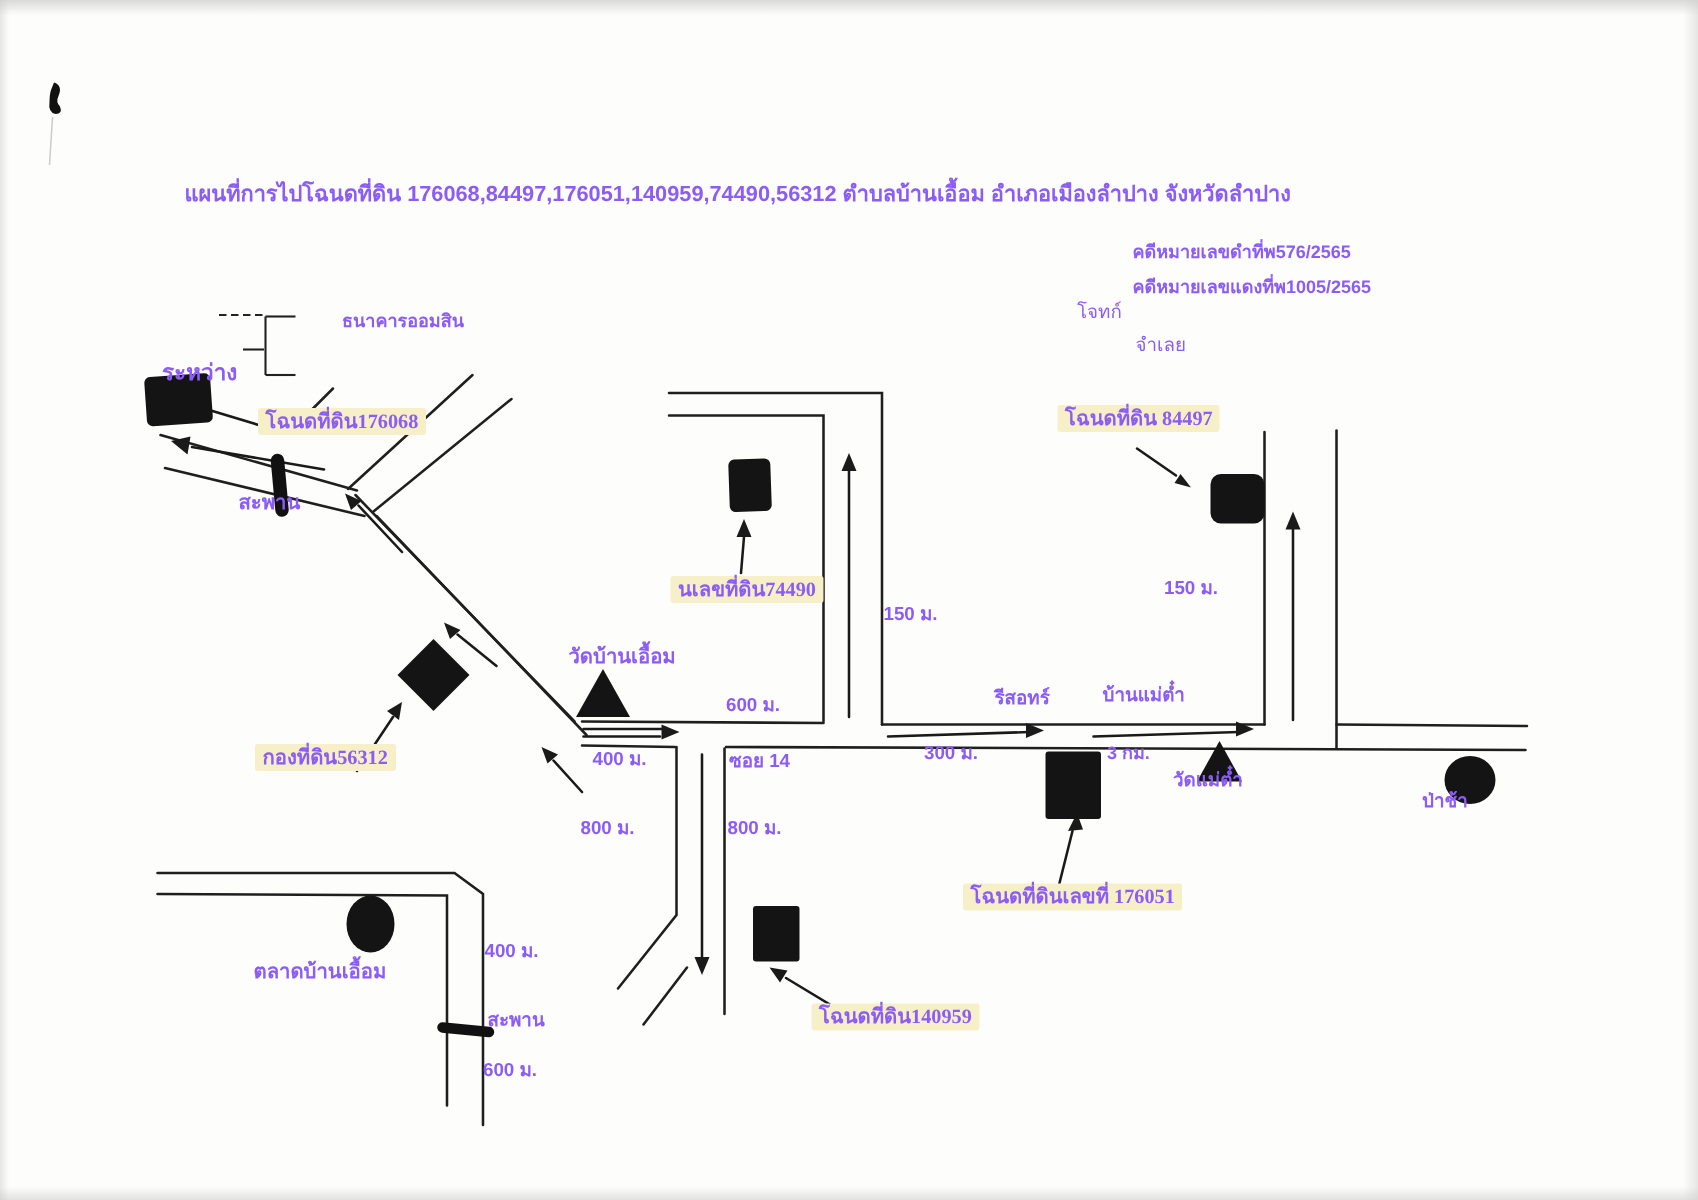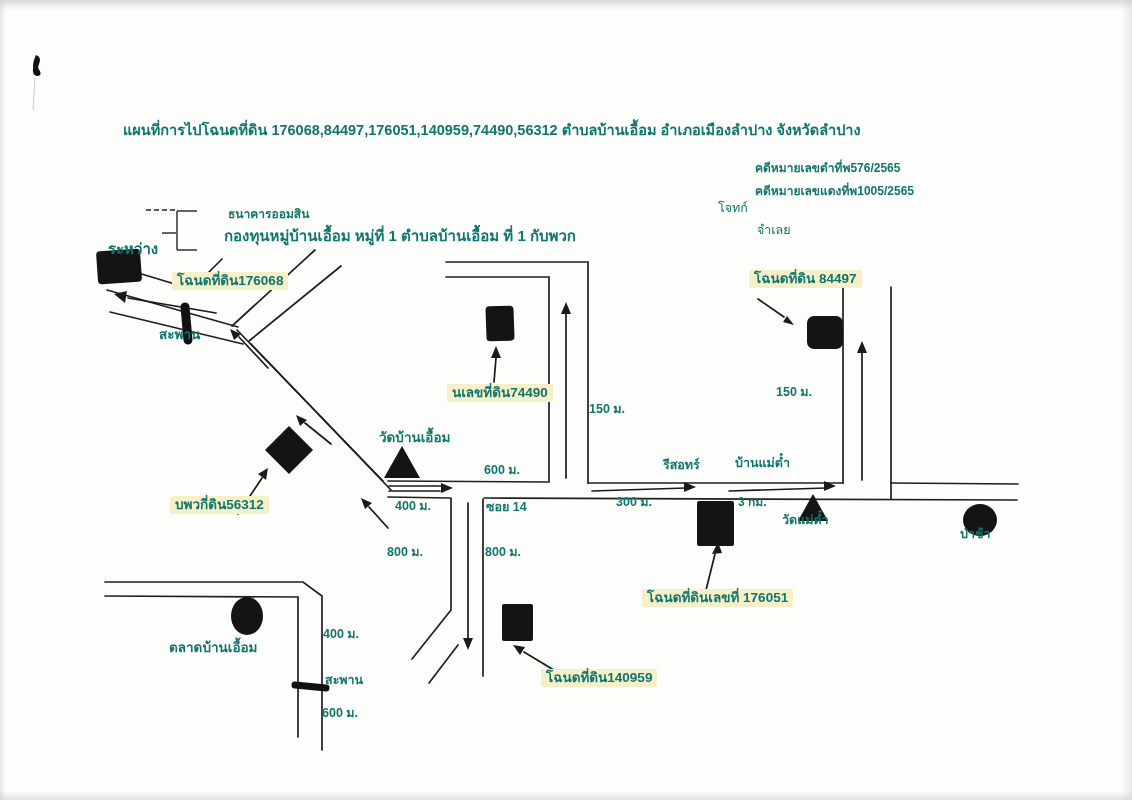--- a/index.html
+++ b/index.html
@@ -8,24 +8,24 @@
     position:relative;width:1132px;height:800px;overflow:hidden;
     background:#fdfdfb;
     font-family:"Liberation Sans", sans-serif;
   }
   .edge{position:absolute;pointer-events:none;}
   .edge.top{left:0;top:0;width:1132px;height:10px;background:linear-gradient(#bdbdbb,rgba(253,253,251,0));opacity:.55;}
   .edge.bottom{left:0;bottom:0;width:1132px;height:9px;background:linear-gradient(rgba(253,253,251,0),#c6c6c4);opacity:.5;}
   .edge.left{left:0;top:0;width:6px;height:800px;background:linear-gradient(90deg,#c9c9c7,rgba(253,253,251,0));opacity:.45;}
   .edge.right{right:0;top:0;width:10px;height:800px;background:linear-gradient(270deg,#cfcfcd,rgba(253,253,251,0));opacity:.5;}
   .lbl{
-    position:absolute;white-space:nowrap;color:#0f766e;font-weight:bold;
+    position:absolute;white-space:nowrap;color:#8b5cf6;font-weight:bold;
     line-height:1.15;letter-spacing:0;
   }
-  .hl{background:#f6efc8;padding:1px 5px;border-radius:2px;}
+  .hl{background:#f6efc8;padding:1px 5px;border-radius:2px;font-family:Liberation Serif, serif;}
   svg{position:absolute;left:0;top:0;}
   .rd{stroke:#1f1f1f;stroke-width:1.7;fill:none;stroke-linecap:round;}
   .ar{stroke:#1a1a1a;stroke-width:1.7;fill:none;stroke-linecap:round;}
   .ah{fill:#1a1a1a;stroke:none;}
   .blk{fill:#141414;stroke:none;}
 </style>
 </head>
 <body>
 
 <div class="page">
@@ -136,45 +136,44 @@
   </svg>
 
   <div class="lbl" style="left:123px;top:122px;font-size:14.5px;">แผนที่การไปโฉนดที่ดิน 176068,84497,176051,140959,74490,56312  ตำบลบ้านเอื้อม อำเภอเมืองลำปาง   จังหวัดลำปาง</div>
 
   <div class="lbl" style="left:755px;top:162px;font-size:12px;">คดีหมายเลขดำที่พ576/2565</div>
   <div class="lbl" style="left:755px;top:185px;font-size:12px;">คดีหมายเลขแดงที่พ1005/2565</div>
   <div class="lbl" style="left:718px;top:201px;font-size:12.5px;font-weight:normal;">โจทก์</div>
   <div class="lbl" style="left:757px;top:223px;font-size:12.5px;font-weight:normal;">จำเลย</div>
   <div class="lbl" style="left:108px;top:240px;font-size:15px;text-align:center;">ระหว่าง</div>
   <div class="lbl" style="left:228px;top:208px;font-size:12px;">ธนาคารออมสิน</div>
-  <div class="lbl" style="left:224px;top:227px;font-size:15px;">กองทุนหมู่บ้านเอื้อม  หมู่ที่  1  ตำบลบ้านเอื้อม  ที่ 1  กับพวก</div>
 
   <div class="lbl hl" style="left:172px;top:272px;font-size:13.5px;">โฉนดที่ดิน176068</div>
   <div class="lbl" style="left:159px;top:327px;font-size:13.5px;">สะพาน</div>
 
   <div class="lbl hl" style="left:447px;top:384px;font-size:13.5px;">นเลขที่ดิน74490</div>
   <div class="lbl" style="left:589px;top:402px;font-size:12.5px;">150 ม.</div>
 
-  <div class="lbl hl" style="left:749px;top:270px;font-size:13.5px;">โฉนดที่ดิน 84497</div>
+  <div class="lbl hl" style="left:705px;top:270px;font-size:13.5px;">โฉนดที่ดิน 84497</div>
   <div class="lbl" style="left:776px;top:385px;font-size:12.5px;">150 ม.</div>
 
   <div class="lbl" style="left:379px;top:430px;font-size:13.5px;">วัดบ้านเอื้อม</div>
   <div class="lbl" style="left:484px;top:463px;font-size:12.5px;">600 ม.</div>
   <div class="lbl" style="left:395px;top:499px;font-size:12.5px;">400 ม.</div>
   <div class="lbl" style="left:486px;top:500px;font-size:12.5px;">ซอย 14</div>
 
   <div class="lbl" style="left:663px;top:458px;font-size:12.5px;">รีสอทร์</div>
   <div class="lbl" style="left:735px;top:456px;font-size:12.5px;">บ้านแม่ต๋ำ</div>
   <div class="lbl" style="left:616px;top:495px;font-size:12.5px;">300 ม.</div>
   <div class="lbl" style="left:738px;top:496px;font-size:12px;">3 กม.</div>
   <div class="lbl" style="left:782px;top:513px;font-size:12.5px;">วัดแม่ต๋ำ</div>
-  <div class="lbl" style="left:948px;top:527px;font-size:12.5px;margin-left:12px;">ป่าช้า</div>
+  <div class="lbl" style="left:948px;top:527px;font-size:12.5px;">ป่าช้า</div>
 
   <div class="lbl hl" style="left:642px;top:589px;font-size:13.5px;">โฉนดที่ดินเลขที่ 176051</div>
-  <div class="lbl hl" style="left:170px;top:496px;font-size:13.5px;">บพวกี่ดิน56312</div>
+  <div class="lbl hl" style="left:170px;top:496px;font-size:13.5px;">กองที่ดิน56312</div>
 
   <div class="lbl" style="left:387px;top:545px;font-size:12.5px;">800 ม.</div>
   <div class="lbl" style="left:485px;top:545px;font-size:12.5px;">800 ม.</div>
   <div class="lbl hl" style="left:541px;top:669px;font-size:13.5px;">โฉนดที่ดิน140959</div>
 
   <div class="lbl" style="left:169px;top:640px;font-size:13.5px;text-align:right;">ตลาดบ้านเอื้อม</div>
   <div class="lbl" style="left:323px;top:627px;font-size:12.5px;">400 ม.</div>
   <div class="lbl" style="left:325px;top:673px;font-size:12.5px;">สะพาน</div>
   <div class="lbl" style="left:322px;top:706px;font-size:12.5px;">600 ม.</div>
 

